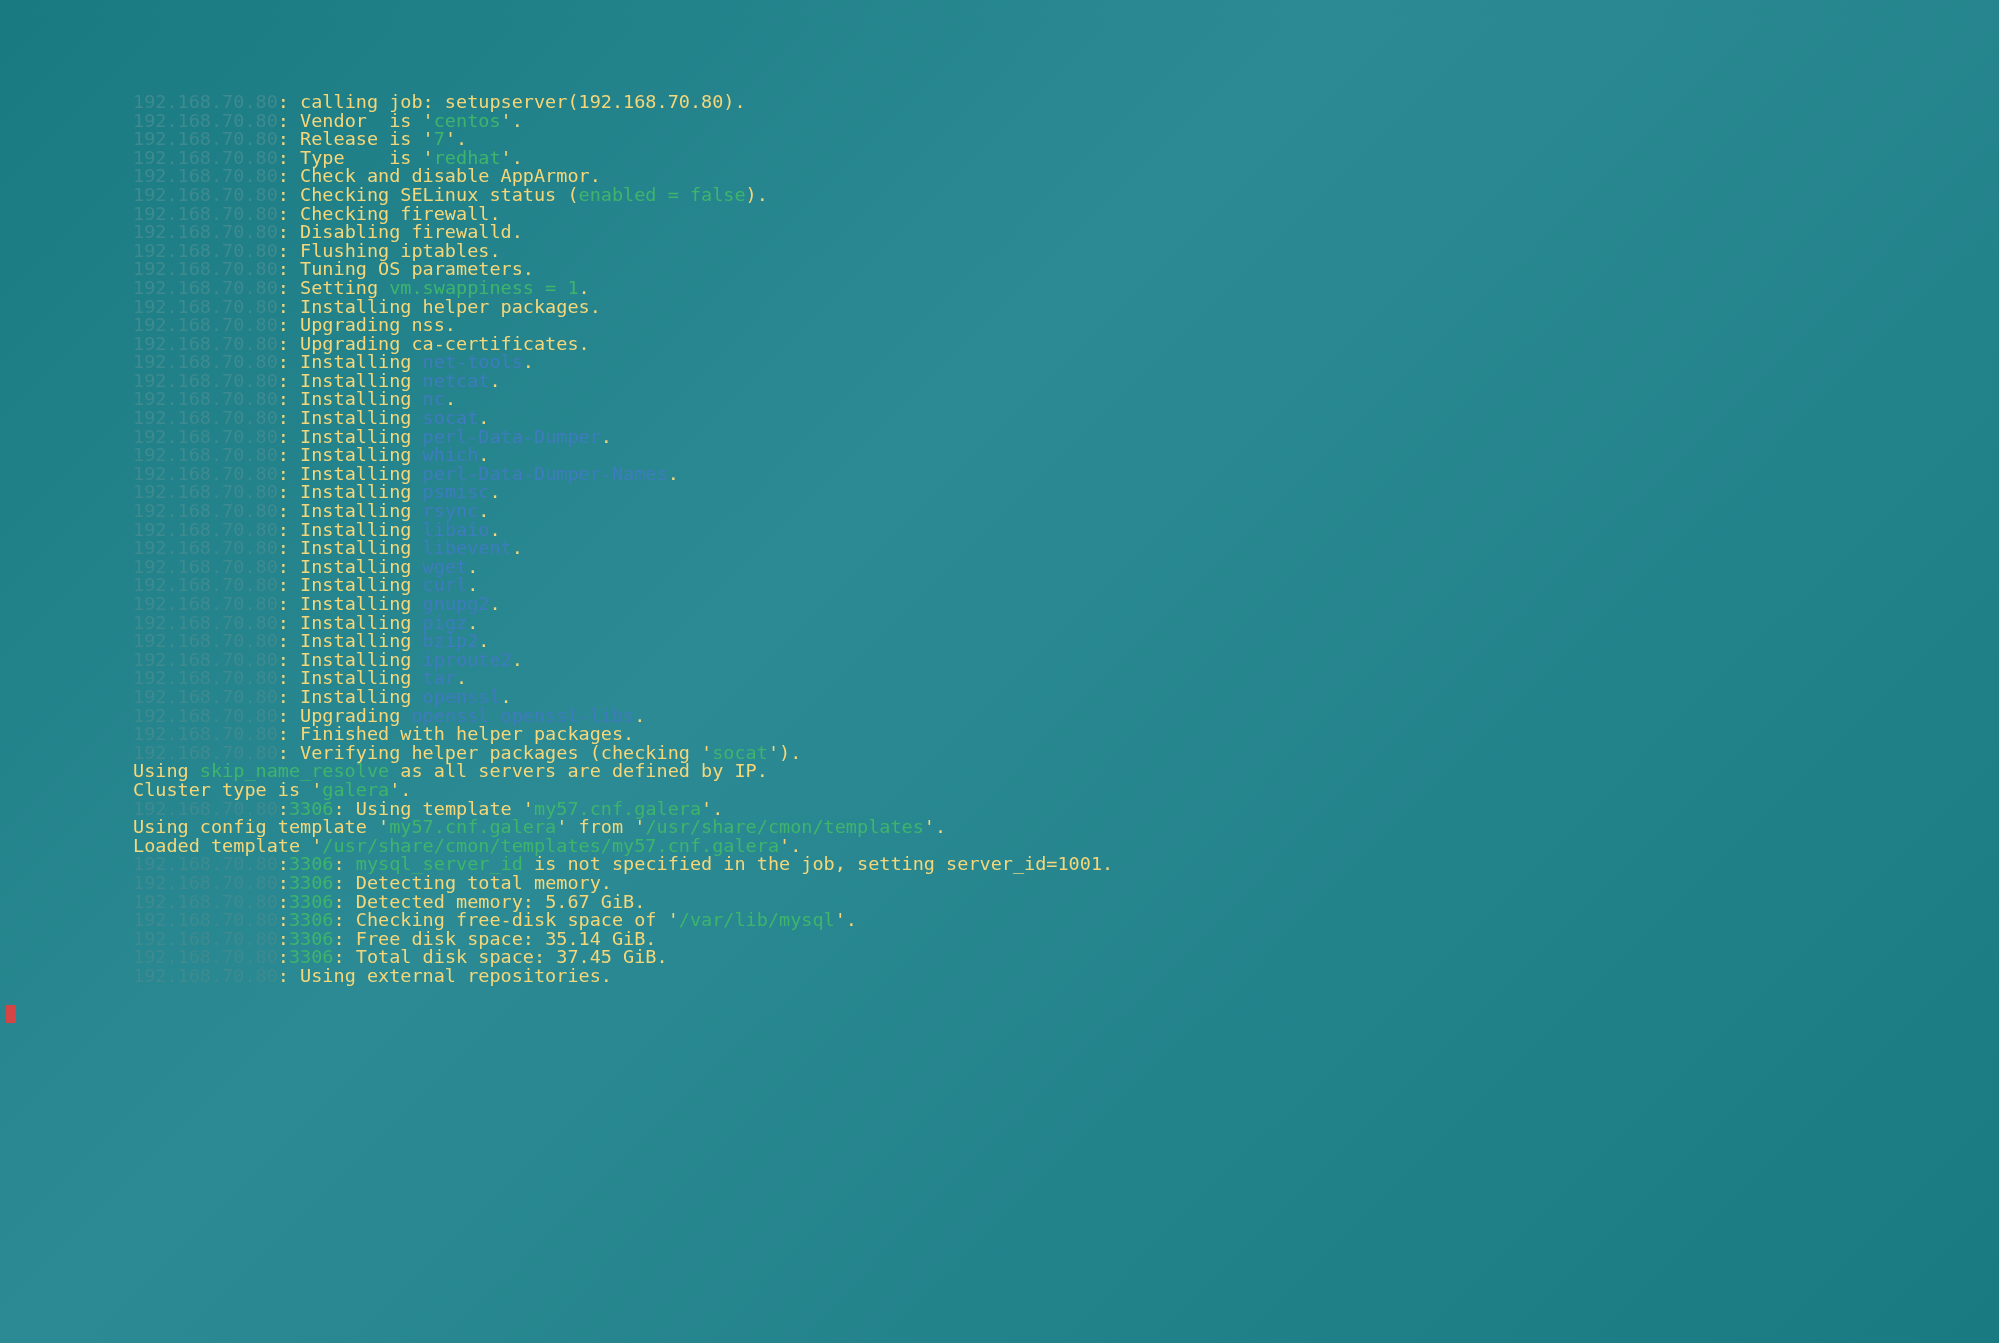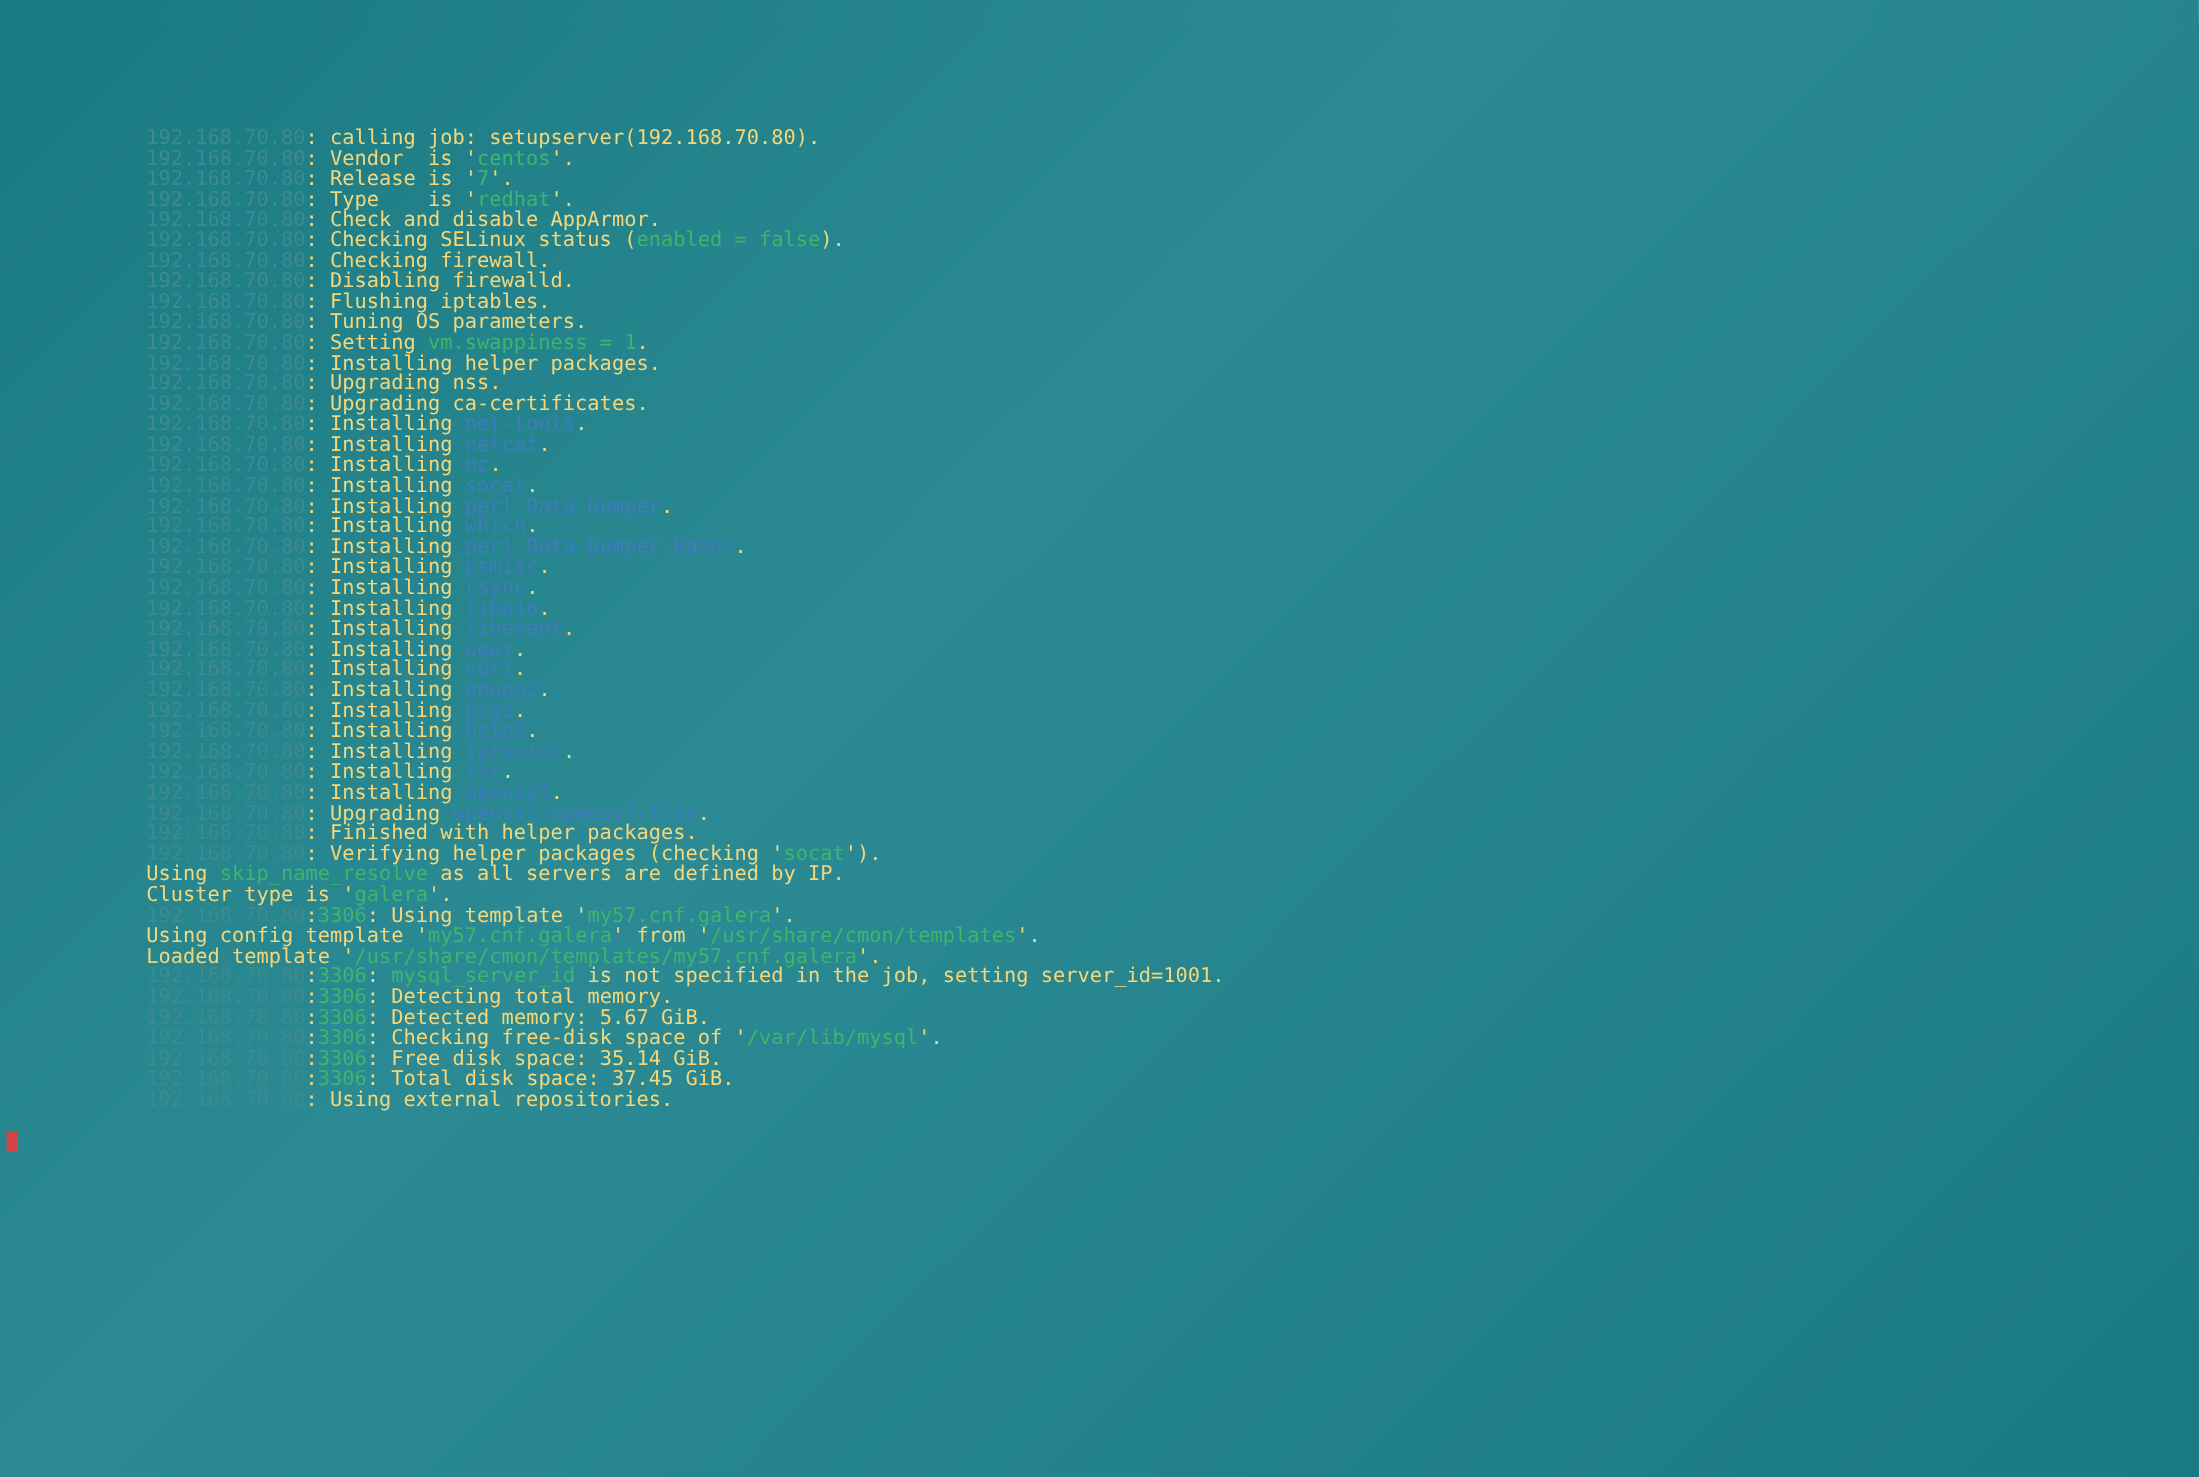--- a/index.html
+++ b/index.html
@@ -11,21 +11,20 @@
     font-family: "Menlo", "Consolas", "DejaVu Sans Mono", monospace;
     font-size: 18.5px;
     line-height: 18.6px;
     white-space: pre;
     overflow: hidden;
   }
   .terminal {
     padding-top: 0px;
     padding-left: 133px;
     color: #f5d77a;
-    margin-top: 24px;
   }
   .ip    { color: #3f8a8f; }
   .pkg   { color: #3f7bbf; }
   .green { color: #3fb56c; }
   .yellow{ color: #f5d77a; }
   .line  { display: block; height: 18.6px; }
   .cursor-row { padding-left: 0; }
   .cursor {
     display: inline-block;
     width: 10px;

